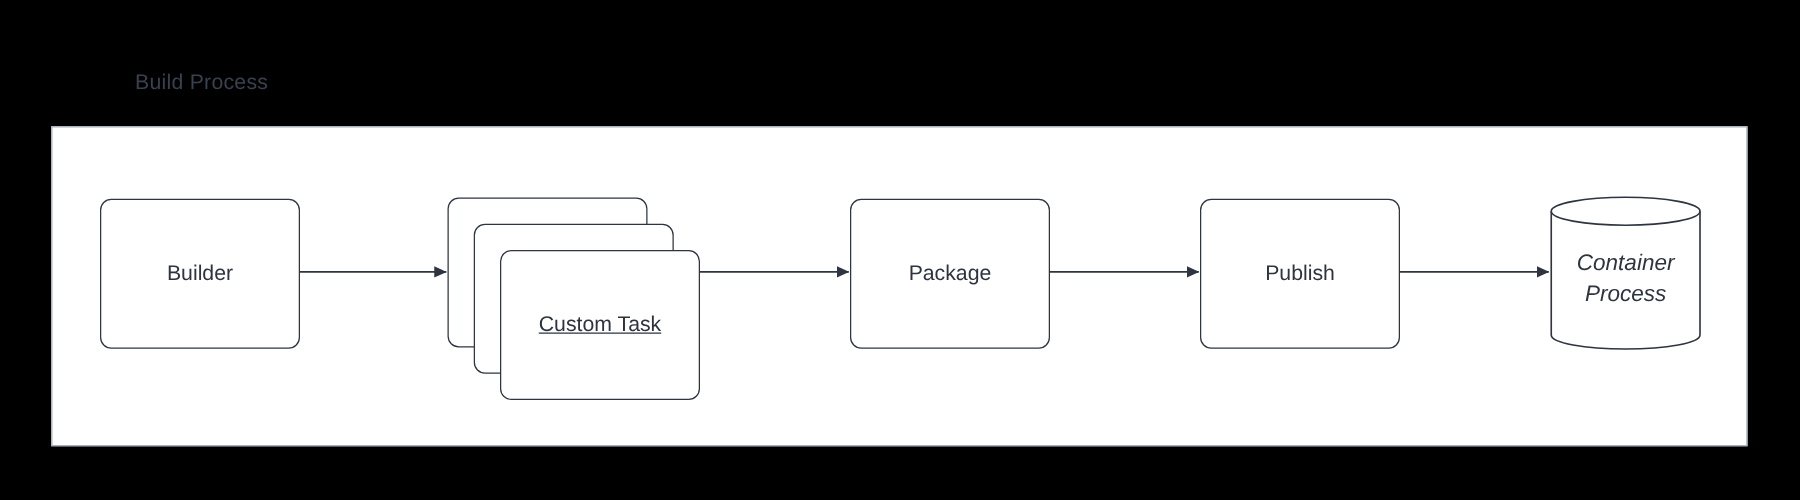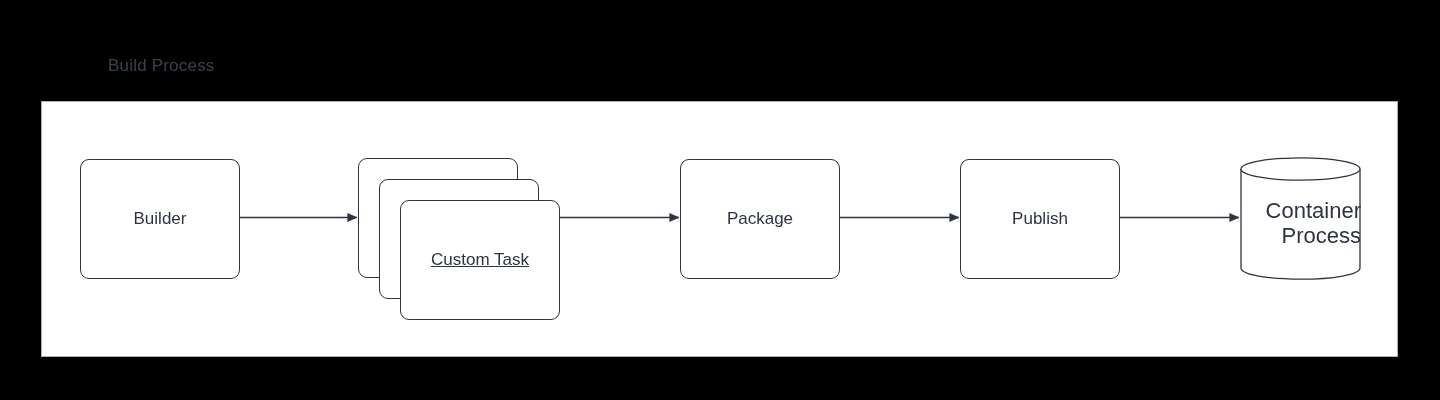--- a/index.html
+++ b/index.html
@@ -90,27 +90,28 @@
   .cylinder { position: absolute; left: 1240px; top: 157px; width: 121px; height: 123px; }
   .cylinder svg { position: absolute; left: 0; top: 0; overflow: visible; }
   .cylinder .cyl-label {
     position: absolute;
     left: 0;
     top: 0;
     width: 121px;
     height: 123px;
     display: flex;
     flex-direction: column;
-    align-items: flex-end;
+    align-items: center;
     justify-content: center;
     color: #2d3440;
-    font-size: 22px;
+    font-size: 18px;
     line-height: 25px;
     padding-top: 8px;
     box-sizing: border-box;
+    font-style: italic;
   }
 </style>
 </head>
 <body>
 
 <div id="stage">
 
   <div class="diagram-title">Build Process</div>
 
   <div class="panel"></div>

